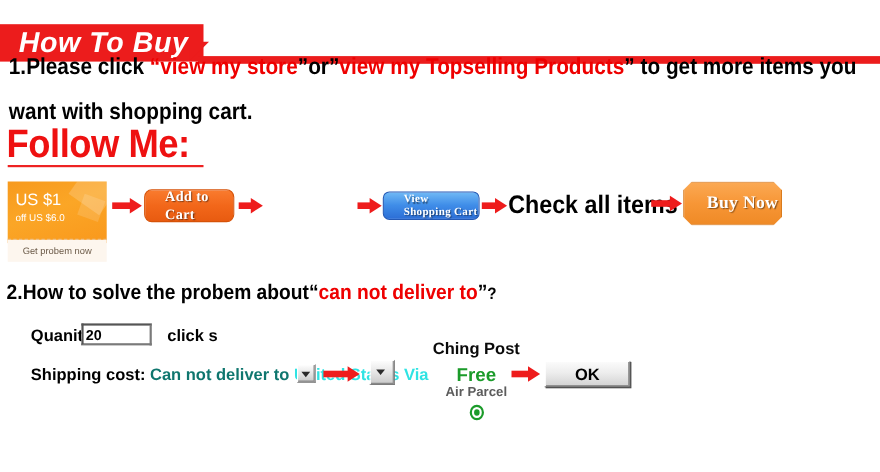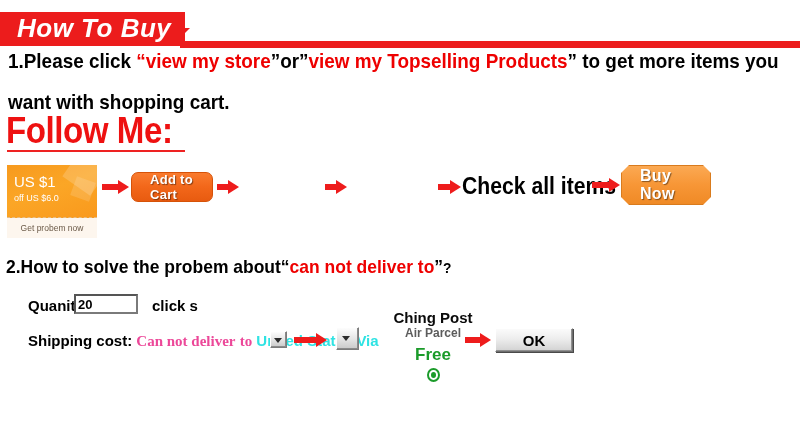--- a/index.html
+++ b/index.html
@@ -12,21 +12,21 @@
     height: 429px;
     position: relative;
     overflow: hidden;
     font-family: "Liberation Sans", sans-serif;
     color: #000;
   }
 
   
   #header-banner {
     position: absolute;
-    left: 0; top: 12px;
+    left: 0; top: 22px;
     width: 800px; height: 36px; text-align: center;
   }
   #header-tab {
     position: absolute;
     left: 0; top: 0;
     width: 185px; height: 34px;
     background: #ec1c1c;
   }
   #header-tab-notch {
     position: absolute;
@@ -192,21 +192,21 @@
   }
 
   
   .flow-btn {
     position: absolute;
     display: flex;
     align-items: center;
     justify-content: center;
     color: #ffffff;
     font-weight: bold;
-    font-family: Liberation Sans, sans-serif;
+    font-family: Liberation Serif, serif;
     text-shadow: 1px 1px 1px rgba(0,0,0,0.45);
     box-sizing: border-box;
     letter-spacing: 0.3px;
     padding-left: 18px;
   }
   #btn-add-to-cart {
     left: 131px; top: 12px;
     width: 82px; height: 30px;
     font-size: 13px;
     background: linear-gradient(180deg, #f97b2e 0%, #f2671a 50%, #e85b10 100%);
@@ -309,21 +309,21 @@
   }
   #shipping-text {
     position: absolute;
     left: 0; top: 2px;
     font-size: 15px;
     font-weight: bold;
     white-space: nowrap;
     font-family: "Liberation Sans Narrow", "Liberation Sans", sans-serif;
   }
   .cyan-em { color: #2fe3e3; font-weight: bold; }
-  .red-em2 { color: #ec4899; font-weight: bold; font-family: Liberation Serif, serif; }
+  .red-em2 { color: #0f766e; font-weight: bold; }
 
   
   .dropdown-stub {
     position: absolute;
     width: 17px; height: 17px;
     box-sizing: border-box;
     background: linear-gradient(180deg, #fdfdfd 0%, #e3e3e3 55%, #c9c9c9 100%);
     border: 1px solid #7c7c7c;
     border-top-color: #ffffff;
     border-left-color: #ffffff;
@@ -456,20 +456,21 @@
     <div class="shaft" style="width:12px;"></div>
     <div class="head" style="left:11px;"></div>
   </div>
 
 
   <div class="arrow" style="left:325px; top:20px; width:21px;">
     <div class="shaft" style="width:12px;"></div>
     <div class="head" style="left:11px;"></div>
   </div>
 
+  <div class="flow-btn" id="btn-view-cart">View Shopping Cart</div>
 
   <div class="arrow" style="left:438px; top:20px; width:23px;">
     <div class="shaft" style="width:13px;"></div>
     <div class="head" style="left:12px;"></div>
   </div>
 
   <div id="check-all-items">Check all items</div>
 
   <div class="arrow" style="left:592px; top:18px; width:28px;">
     <div class="shaft" style="width:18px;"></div>
@@ -506,22 +507,22 @@
   <div class="shaft" style="width:23px;"></div>
   <div class="head" style="left:22px;"></div>
 </div>
 
 <div class="dropdown-stub" id="dropdown-2">
   <span class="caret"></span>
 </div>
 
 <div id="shipping-method">
   <div id="ship-carrier">Ching Post</div>
+  <div id="ship-free">Free</div>
   <div id="ship-service">Air Parcel</div>
-  <div id="ship-free">Free</div>
   <div id="ship-radio">
     <span class="dot"></span>
   </div>
 </div>
 
 <div class="arrow" style="left:465px; top:333px; width:26px;">
   <div class="shaft" style="width:16px;"></div>
   <div class="head" style="left:15px;"></div>
 </div>
 

